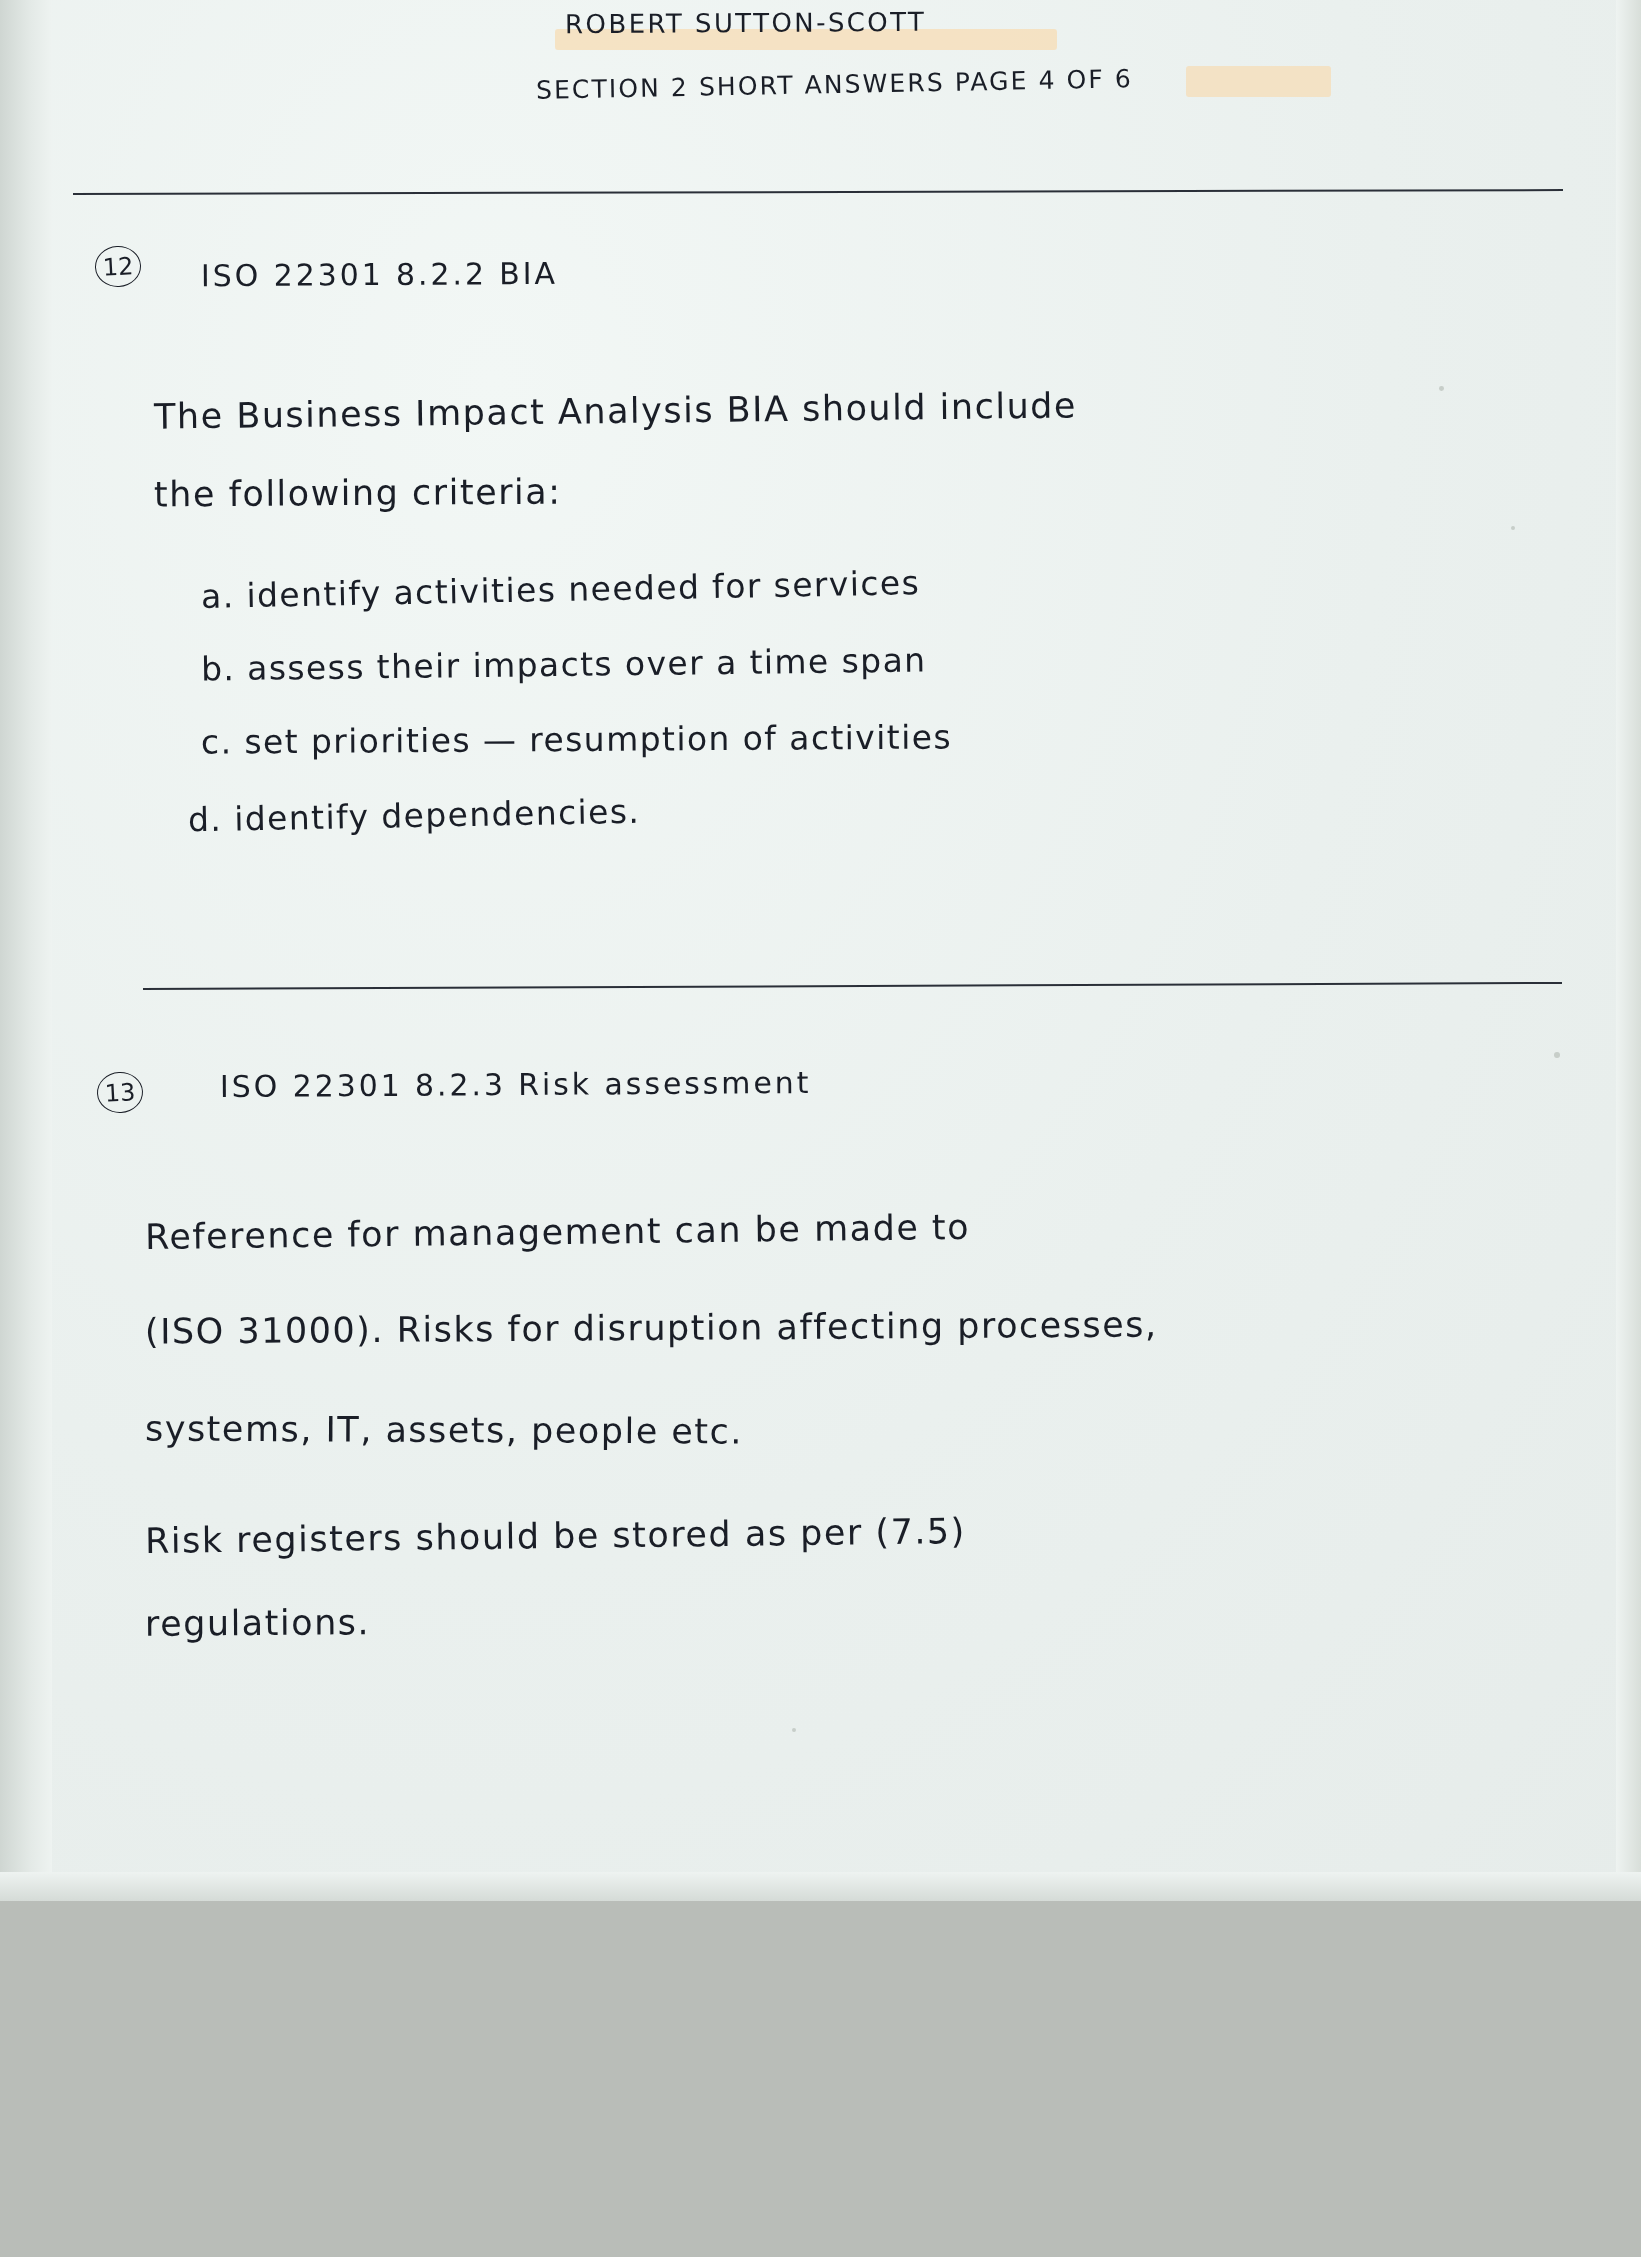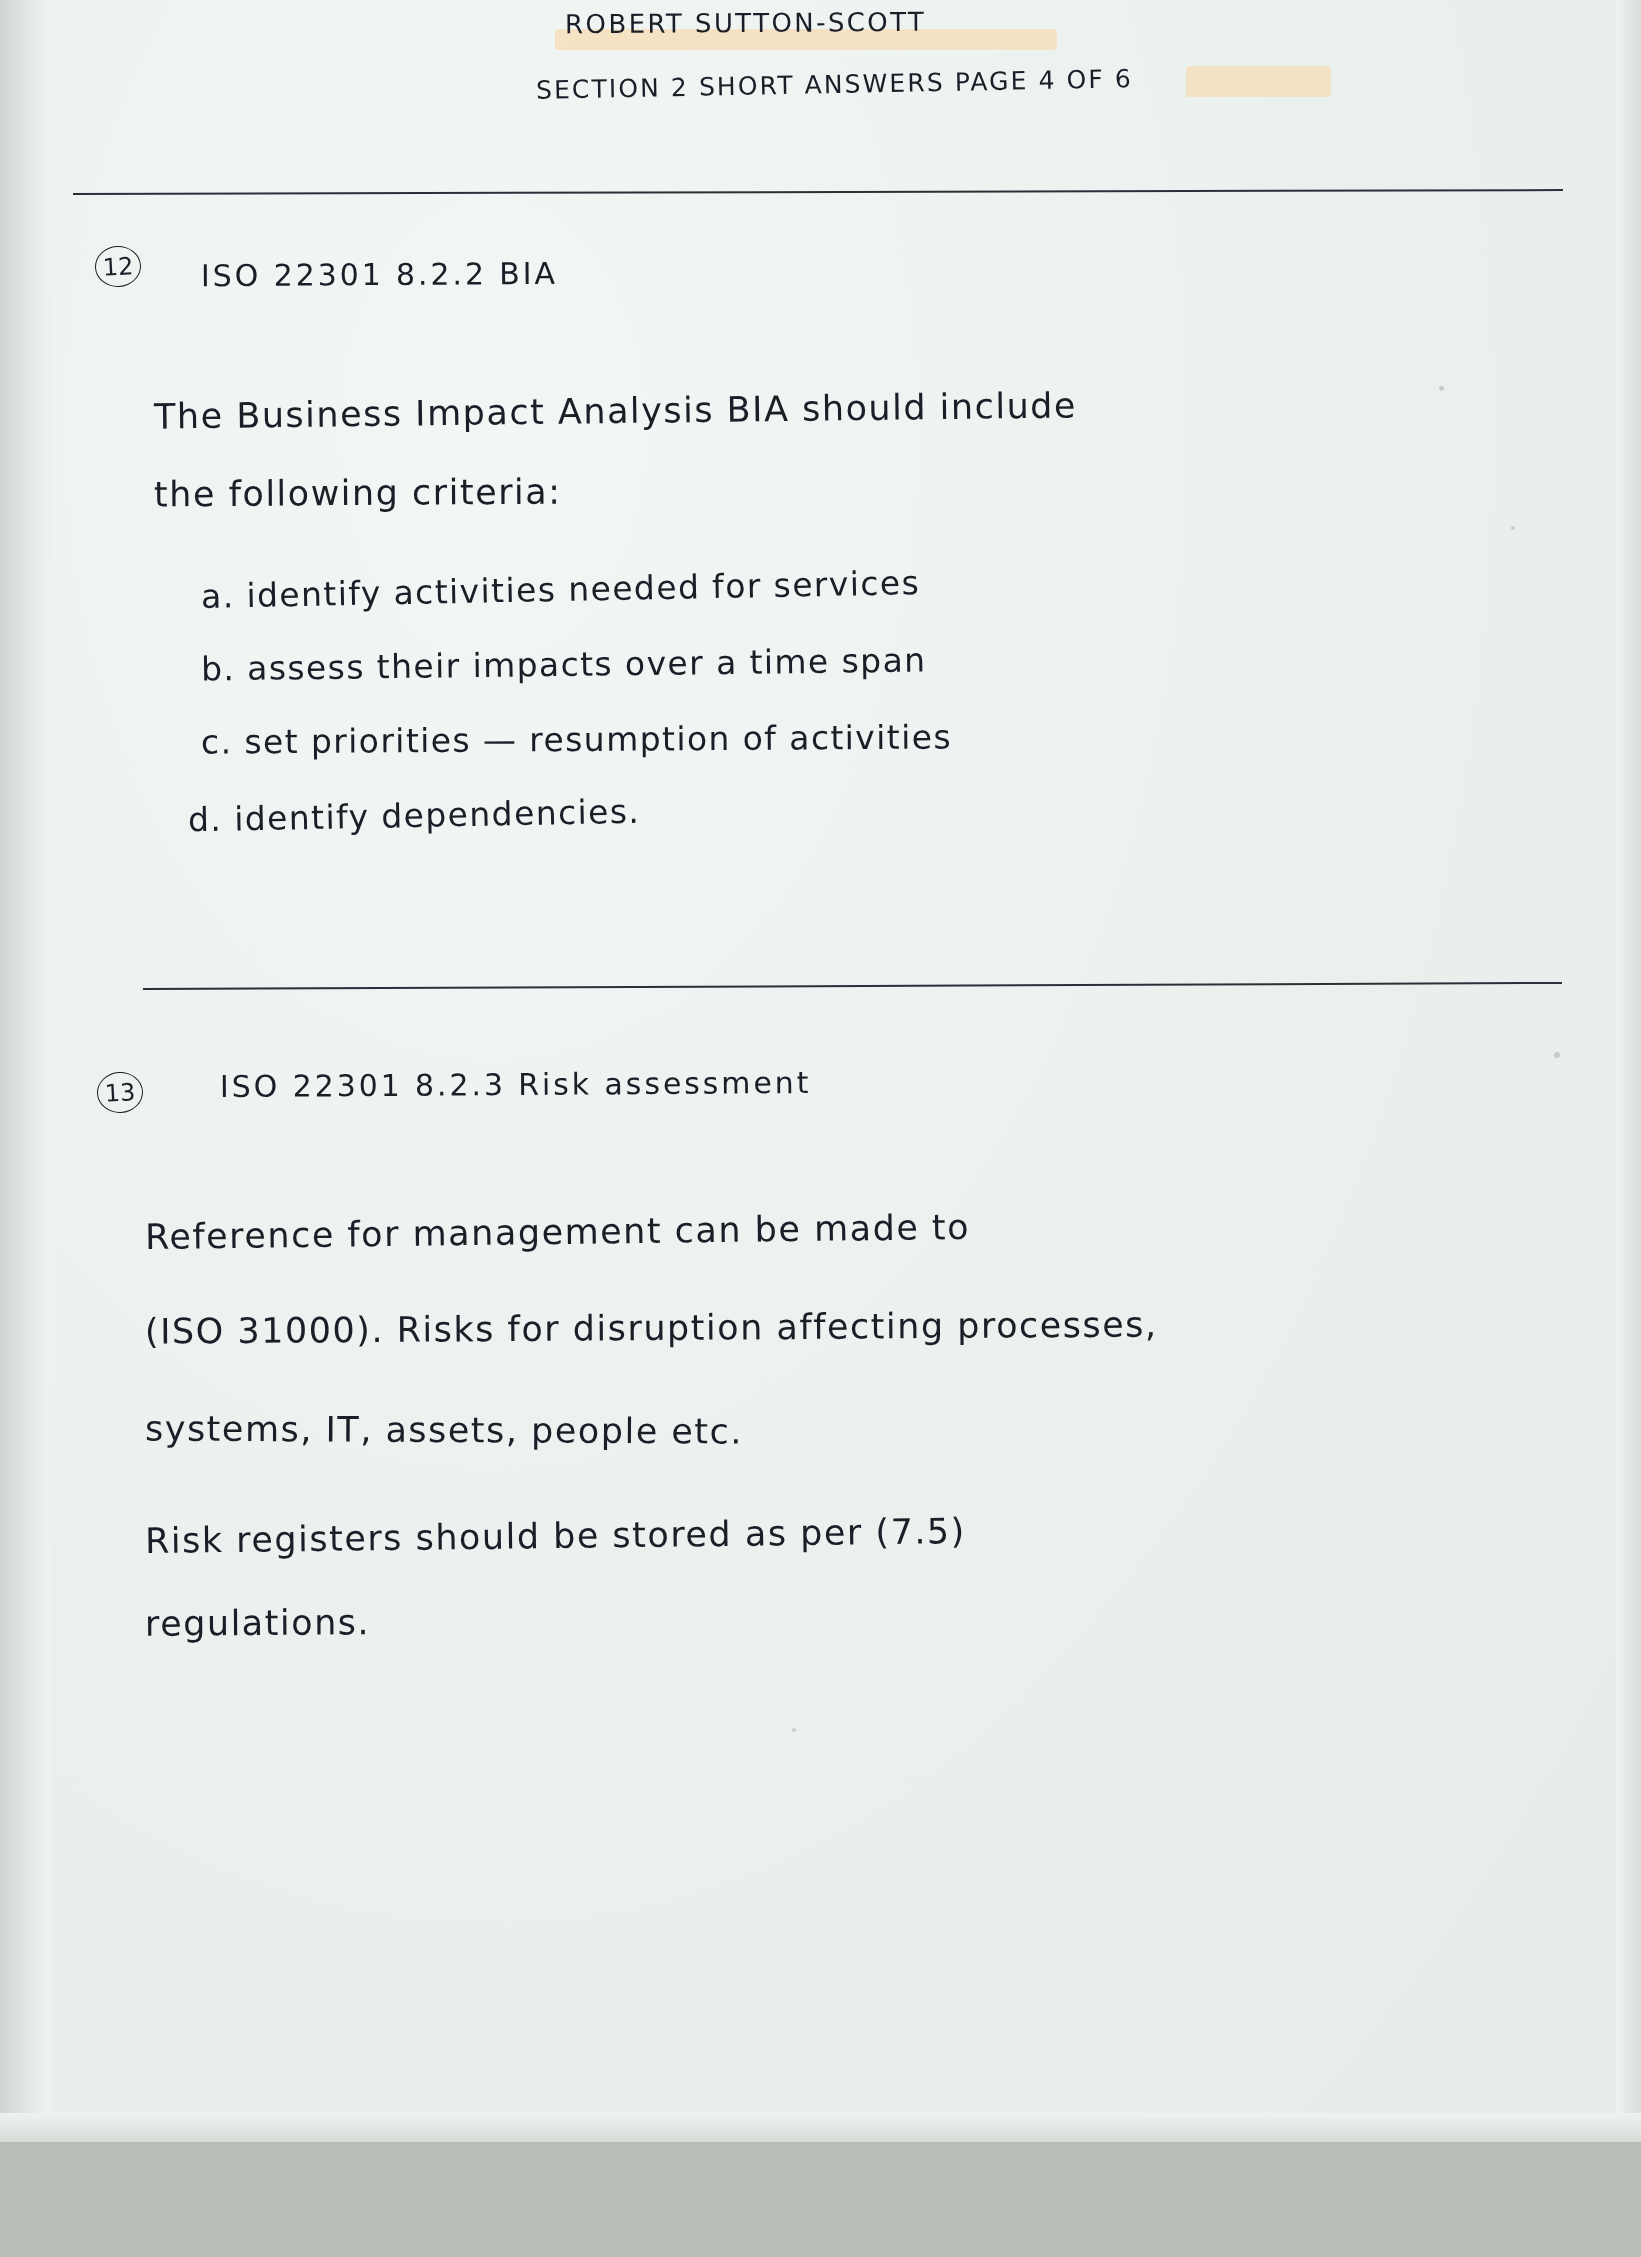--- a/index.html
+++ b/index.html
@@ -3,21 +3,21 @@
 <meta charset="utf-8">
 <style>
   html, body {
     margin: 0;
     padding: 0;
     background: #b9bdb8;
   }
   .page {
     position: relative;
     width: 1641px;
-    height: 2142px;
+    height: 1901px;
     background: #eef3f1;
     overflow: hidden;
     font-family: "DejaVu Sans", sans-serif;
   }
   
   .paper-tint {
     position: absolute;
     inset: 0;
     background:
       radial-gradient(ellipse at 30% 20%, #f2f7f5 0%, #eaf0ee 55%, #e6ecea 100%);

